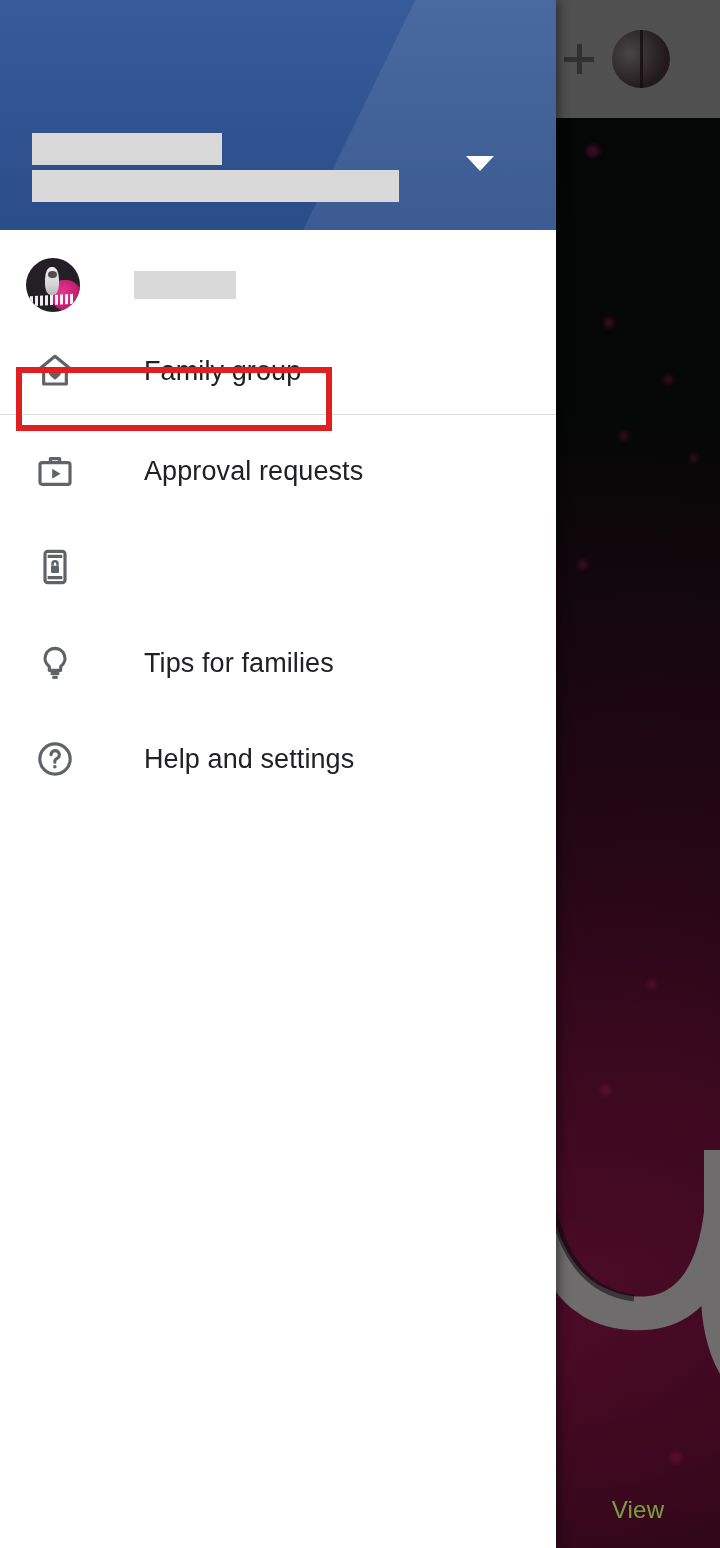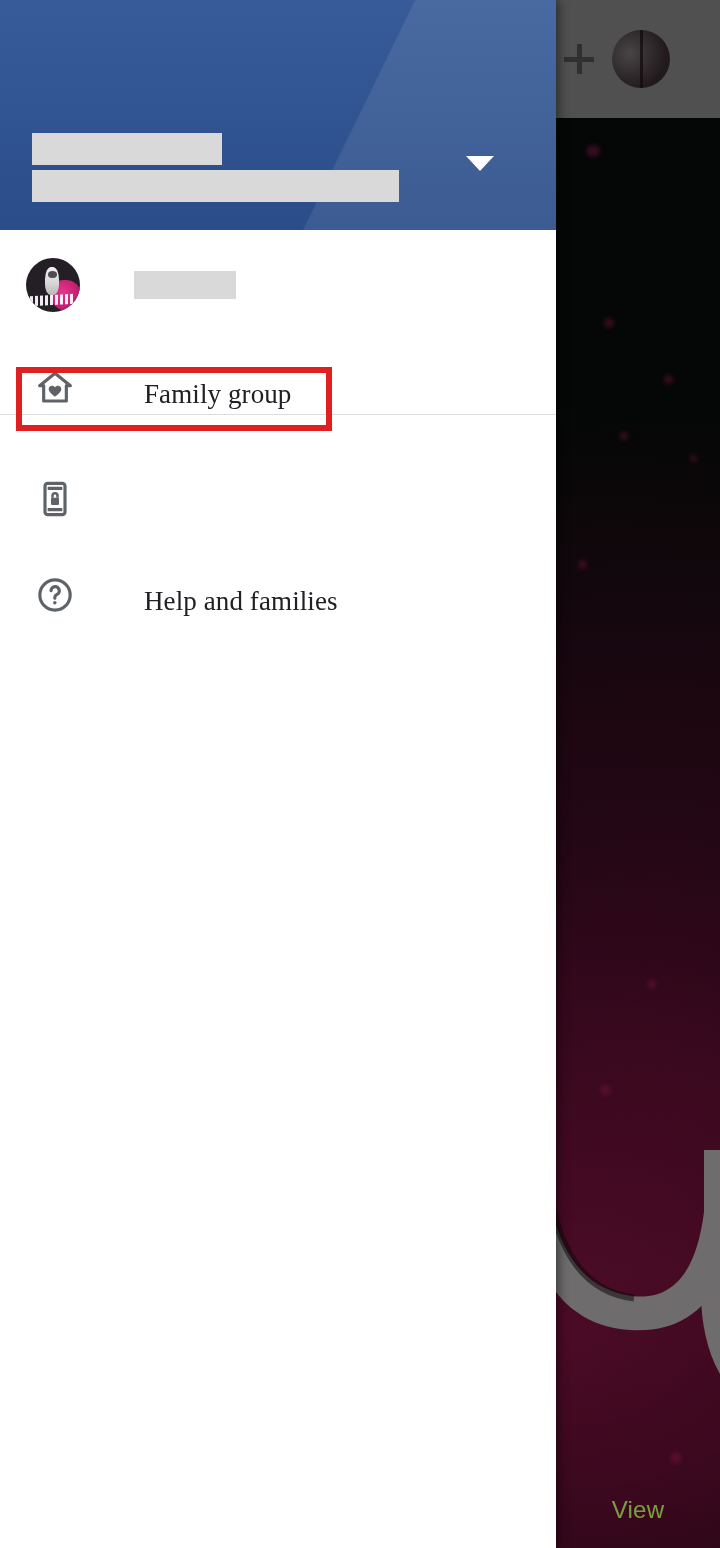--- a/index.html
+++ b/index.html
@@ -119,23 +119,22 @@
   }
 
   
   .highlight-box {
     position:absolute; left:16px; top:367px; width:316px; height:64px;
     border:6px solid #e02020; background:transparent; pointer-events:none;
   }
 
   .menu-list { position:relative; }
   .menu-item {
-    display:flex; align-items:flex-end; height:96px; padding-left:26px;
+    display:flex; align-items:center; height:96px; padding-left:26px;
     background:transparent;
-    font-family:Liberation Serif, serif;
   }
   .menu-item.first { height:74px; margin-top:-6px; }
   .menu-icon {
     width:58px; flex:0 0 auto; display:flex; align-items:center; justify-content:center;
     color:#5f6368;
   }
   .menu-label {
     margin-left:60px; font-size:27px; color:#202124; letter-spacing:.1px;
     line-height:1;
   }
@@ -204,43 +203,63 @@
           <svg width="40" height="40" viewBox="0 0 24 24" fill="none" stroke="currentColor" stroke-width="1.9" stroke-linejoin="round">
             <path d="M12 3.2 2.8 10.6h2.4v9.2h13.6v-9.2h2.4z"></path>
             <path d="M12 17.2c-2.6-1.8-3.8-3.2-3.8-4.6 0-1.1.9-2 2-2 .8 0 1.4.4 1.8 1 .4-.6 1-1 1.8-1 1.1 0 2 .9 2 2 0 1.4-1.2 2.8-3.8 4.6z" fill="currentColor" stroke="none"></path>
           </svg>
         </span>
         <span class="menu-label">Family group</span>
       </div>
 
       <div class="divider"></div>
 
+      <div class="menu-item">
+        <span class="menu-icon">
+          <svg width="40" height="40" viewBox="0 0 24 24" fill="none" stroke="currentColor" stroke-width="1.9" stroke-linejoin="round">
+            <rect x="3" y="7" width="18" height="13" rx="1.3"></rect>
+            <path d="M9.2 7V4.6h5.6V7"></path>
+            <path d="M10.3 10.6v6l5-3z" fill="currentColor" stroke="none"></path>
+          </svg>
+        </span>
+        <span class="menu-label">Approval requests</span>
+      </div>
 
       <div class="menu-item">
         <span class="menu-icon">
           <svg width="40" height="40" viewBox="0 0 24 24" fill="none" stroke="currentColor" stroke-width="1.9" stroke-linejoin="round">
             <rect x="6" y="2.6" width="12" height="18.8" rx="1.6"></rect>
             <path d="M7.6 5.6h8.8M7.6 18.4h8.8"></path>
             <rect x="9.6" y="11.2" width="4.8" height="4.4" rx="0.7" fill="currentColor" stroke="none"></rect>
             <path d="M10.5 11.2v-1.1a1.5 1.5 0 0 1 3 0v1.1" stroke-width="1.5"></path>
           </svg>
         </span>
       </div>
 
 
+      <div class="menu-item">
+        <span class="menu-icon">
+          <svg width="40" height="40" viewBox="0 0 24 24" fill="none" stroke="currentColor" stroke-width="1.9" stroke-linejoin="round">
+            <path d="M12 3.2a6 6 0 0 0-3.4 10.9v2.3h6.8v-2.3A6 6 0 0 0 12 3.2z"></path>
+            <path d="M9.4 18.3h5.2"></path>
+            <path d="M10.4 20.6h3.2"></path>
+          </svg>
+        </span>
+        <span class="menu-label">Tips for families</span>
+      </div>
 
       <div class="menu-item">
         <span class="menu-icon">
           <svg width="40" height="40" viewBox="0 0 24 24" fill="none" stroke="currentColor" stroke-width="1.9" stroke-linecap="round">
             <circle cx="12" cy="12" r="9.1"></circle>
             <path d="M9.6 9.4a2.5 2.5 0 1 1 3.2 2.5c-.6.3-.9.8-.9 1.5v.5"></path>
             <circle cx="11.9" cy="16.6" r="1.05" fill="currentColor" stroke="none"></circle>
           </svg>
         </span>
-        <span class="menu-label">Help and families</span>
+        <span class="menu-label">Help and settings</span>
       </div>
 
     </div>
 
     <div class="highlight-box"></div>
   </div>
 
 </div>
 
 </body></html>

